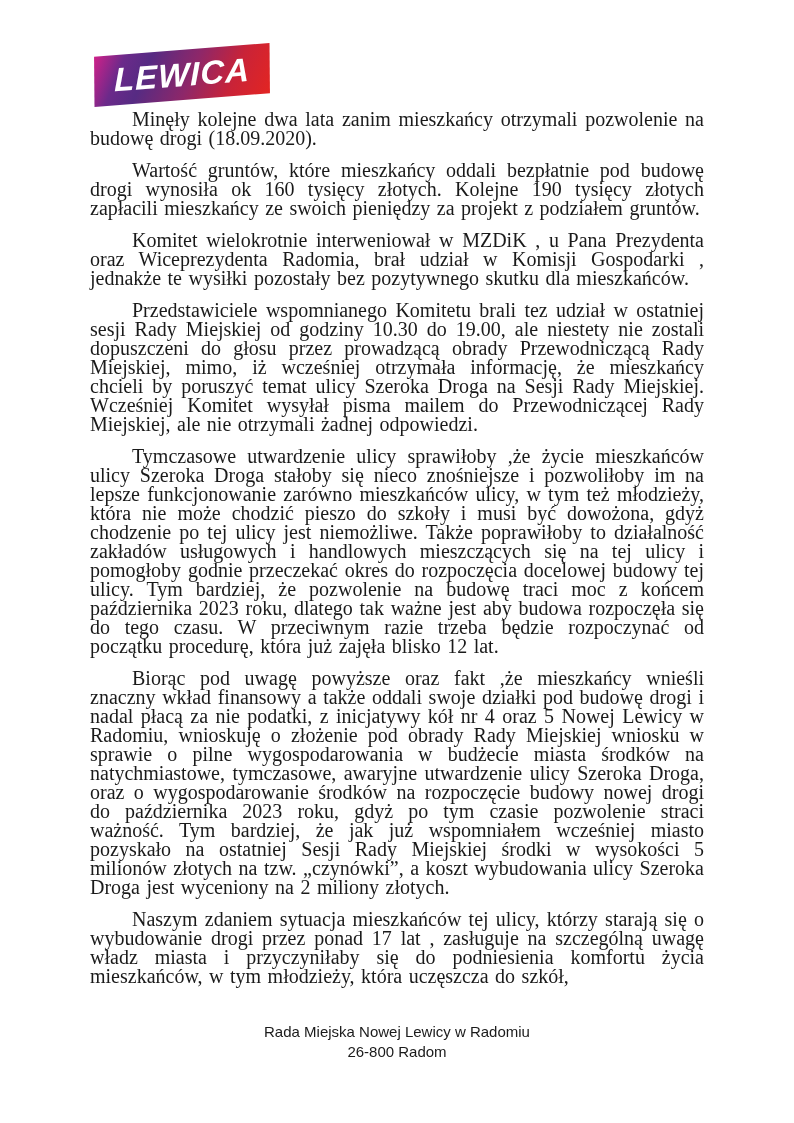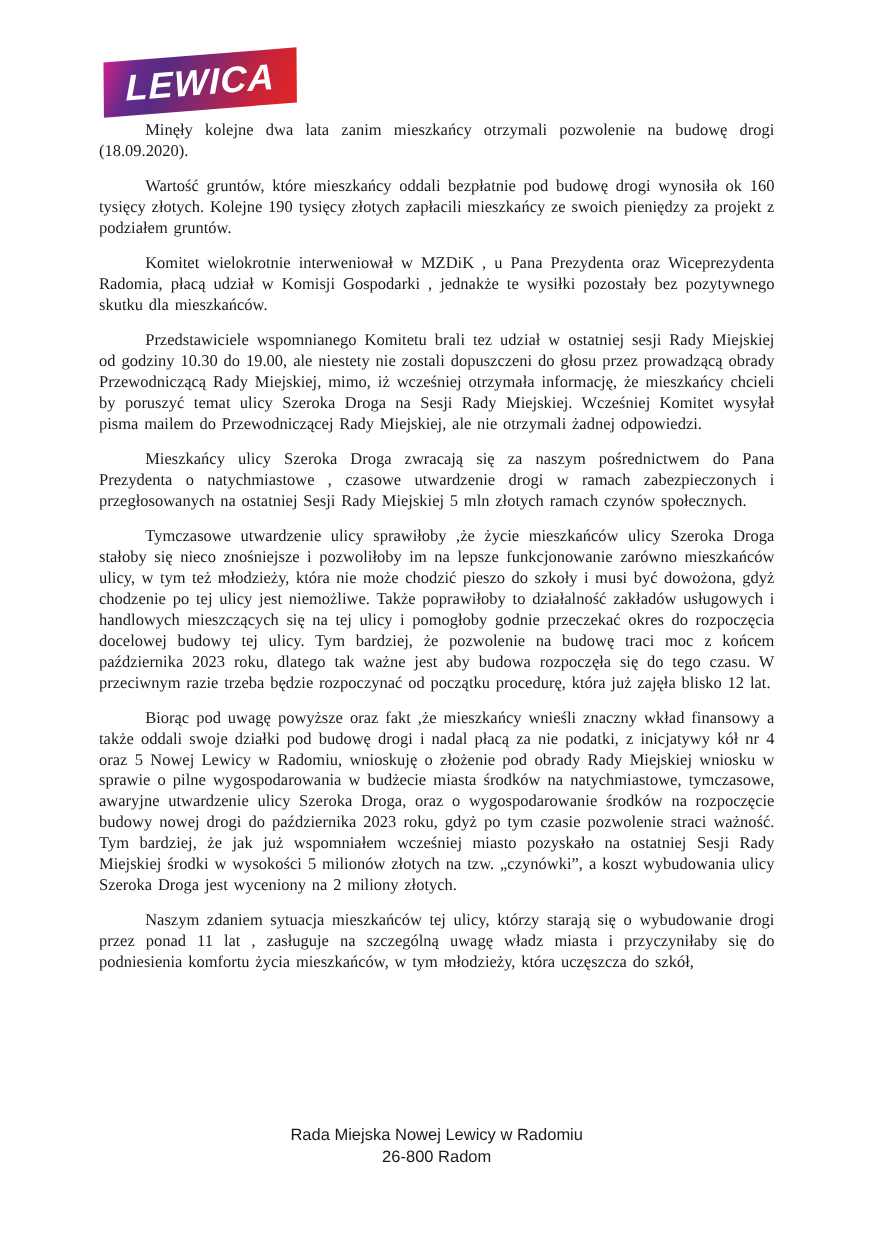--- a/index.html
+++ b/index.html
@@ -56,21 +56,21 @@
   
   .doc-body {
     position: absolute;
     left: 90px;
     top: 110px;
     width: 614px;
     color: #1a1a1a;
   }
   .doc-body p {
     margin: 0 0 13px 0;
-    font-size: 15px;
+    font-size: 20px;
     line-height: 19px;
     text-align: justify;
     text-indent: 42px;
     word-spacing: 1.5px;
   }
   
   .doc-footer {
     position: absolute;
     left: 0;
     top: 1022px;
@@ -89,26 +89,25 @@
 
   <div class="logo-wrap">
     <div class="logo-banner">
       <span class="logo-text">LEWICA</span>
     </div>
   </div>
 
   <div class="doc-body">
     <p>Minęły kolejne dwa lata zanim mieszkańcy otrzymali pozwolenie na budowę drogi (18.09.2020).</p>
     <p>Wartość gruntów, które mieszkańcy oddali bezpłatnie pod budowę drogi wynosiła ok 160 tysięcy złotych. Kolejne 190 tysięcy złotych zapłacili mieszkańcy ze swoich pieniędzy za projekt z podziałem gruntów.</p>
-    <p>Komitet wielokrotnie interweniował w MZDiK , u Pana Prezydenta oraz Wiceprezydenta Radomia, płacą udział w Komisji Gospodarki , jednakże te wysiłki pozostały bez pozytywnego skutku dla mieszkańców.</p>
+    <p>Komitet wielokrotnie interweniował w MZDiK , u Pana Prezydenta oraz Wiceprezydenta Radomia, brał udział w Komisji Gospodarki , jednakże te wysiłki pozostały bez pozytywnego skutku dla mieszkańców.</p>
     <p>Przedstawiciele wspomnianego Komitetu brali tez udział w ostatniej sesji Rady Miejskiej od godziny 10.30 do 19.00, ale niestety nie zostali dopuszczeni do głosu przez prowadzącą obrady Przewodniczącą Rady Miejskiej, mimo, iż wcześniej otrzymała informację, że mieszkańcy chcieli by poruszyć temat ulicy Szeroka Droga na Sesji Rady Miejskiej. Wcześniej Komitet wysyłał pisma mailem do Przewodniczącej Rady Miejskiej, ale nie otrzymali żadnej odpowiedzi.</p>
-    <p>Mieszkańcy ulicy Szeroka Droga zwracają się za naszym pośrednictwem do Pana Prezydenta o natychmiastowe , czasowe utwardzenie drogi w ramach zabezpieczonych i przegłosowanych na ostatniej Sesji Rady Miejskiej 5 mln złotych ramach czynów społecznych.</p>
     <p>Tymczasowe utwardzenie ulicy sprawiłoby ,że życie mieszkańców ulicy Szeroka Droga stałoby się nieco znośniejsze i pozwoliłoby im na lepsze funkcjonowanie zarówno mieszkańców ulicy, w tym też młodzieży, która nie może chodzić pieszo do szkoły i musi być dowożona, gdyż chodzenie po tej ulicy jest niemożliwe. Także poprawiłoby to działalność zakładów usługowych i handlowych mieszczących się na tej ulicy i pomogłoby godnie przeczekać okres do rozpoczęcia docelowej budowy tej ulicy. Tym bardziej, że pozwolenie na budowę traci moc z końcem października 2023 roku, dlatego tak ważne jest aby budowa rozpoczęła się do tego czasu. W przeciwnym razie trzeba będzie rozpoczynać od początku procedurę, która już zajęła blisko 12 lat.</p>
     <p>Biorąc pod uwagę powyższe oraz fakt ,że mieszkańcy wnieśli znaczny wkład finansowy a także oddali swoje działki pod budowę drogi i nadal płacą za nie podatki, z inicjatywy kół nr 4 oraz 5 Nowej Lewicy w Radomiu, wnioskuję o złożenie pod obrady Rady Miejskiej wniosku w sprawie o pilne wygospodarowania w budżecie miasta środków na natychmiastowe, tymczasowe, awaryjne utwardzenie ulicy Szeroka Droga, oraz o wygospodarowanie środków na rozpoczęcie budowy nowej drogi do października 2023 roku, gdyż po tym czasie pozwolenie straci ważność. Tym bardziej, że jak już wspomniałem wcześniej miasto pozyskało na ostatniej Sesji Rady Miejskiej środki w wysokości 5 milionów złotych na tzw. „czynówki”, a koszt wybudowania ulicy Szeroka Droga jest wyceniony na 2 miliony złotych.</p>
-    <p>Naszym zdaniem sytuacja mieszkańców tej ulicy, którzy starają się o wybudowanie drogi przez ponad 11 lat , zasługuje na szczególną uwagę władz miasta i przyczyniłaby się do podniesienia komfortu życia mieszkańców, w tym młodzieży, która uczęszcza do szkół,</p>
+    <p>Naszym zdaniem sytuacja mieszkańców tej ulicy, którzy starają się o wybudowanie drogi przez ponad 17 lat , zasługuje na szczególną uwagę władz miasta i przyczyniłaby się do podniesienia komfortu życia mieszkańców, w tym młodzieży, która uczęszcza do szkół,</p>
   </div>
 
   <div class="doc-footer">
     <div>Rada Miejska Nowej Lewicy w Radomiu</div>
     <div>26-800 Radom</div>
   </div>
 
 </div>
 
 </body></html>

